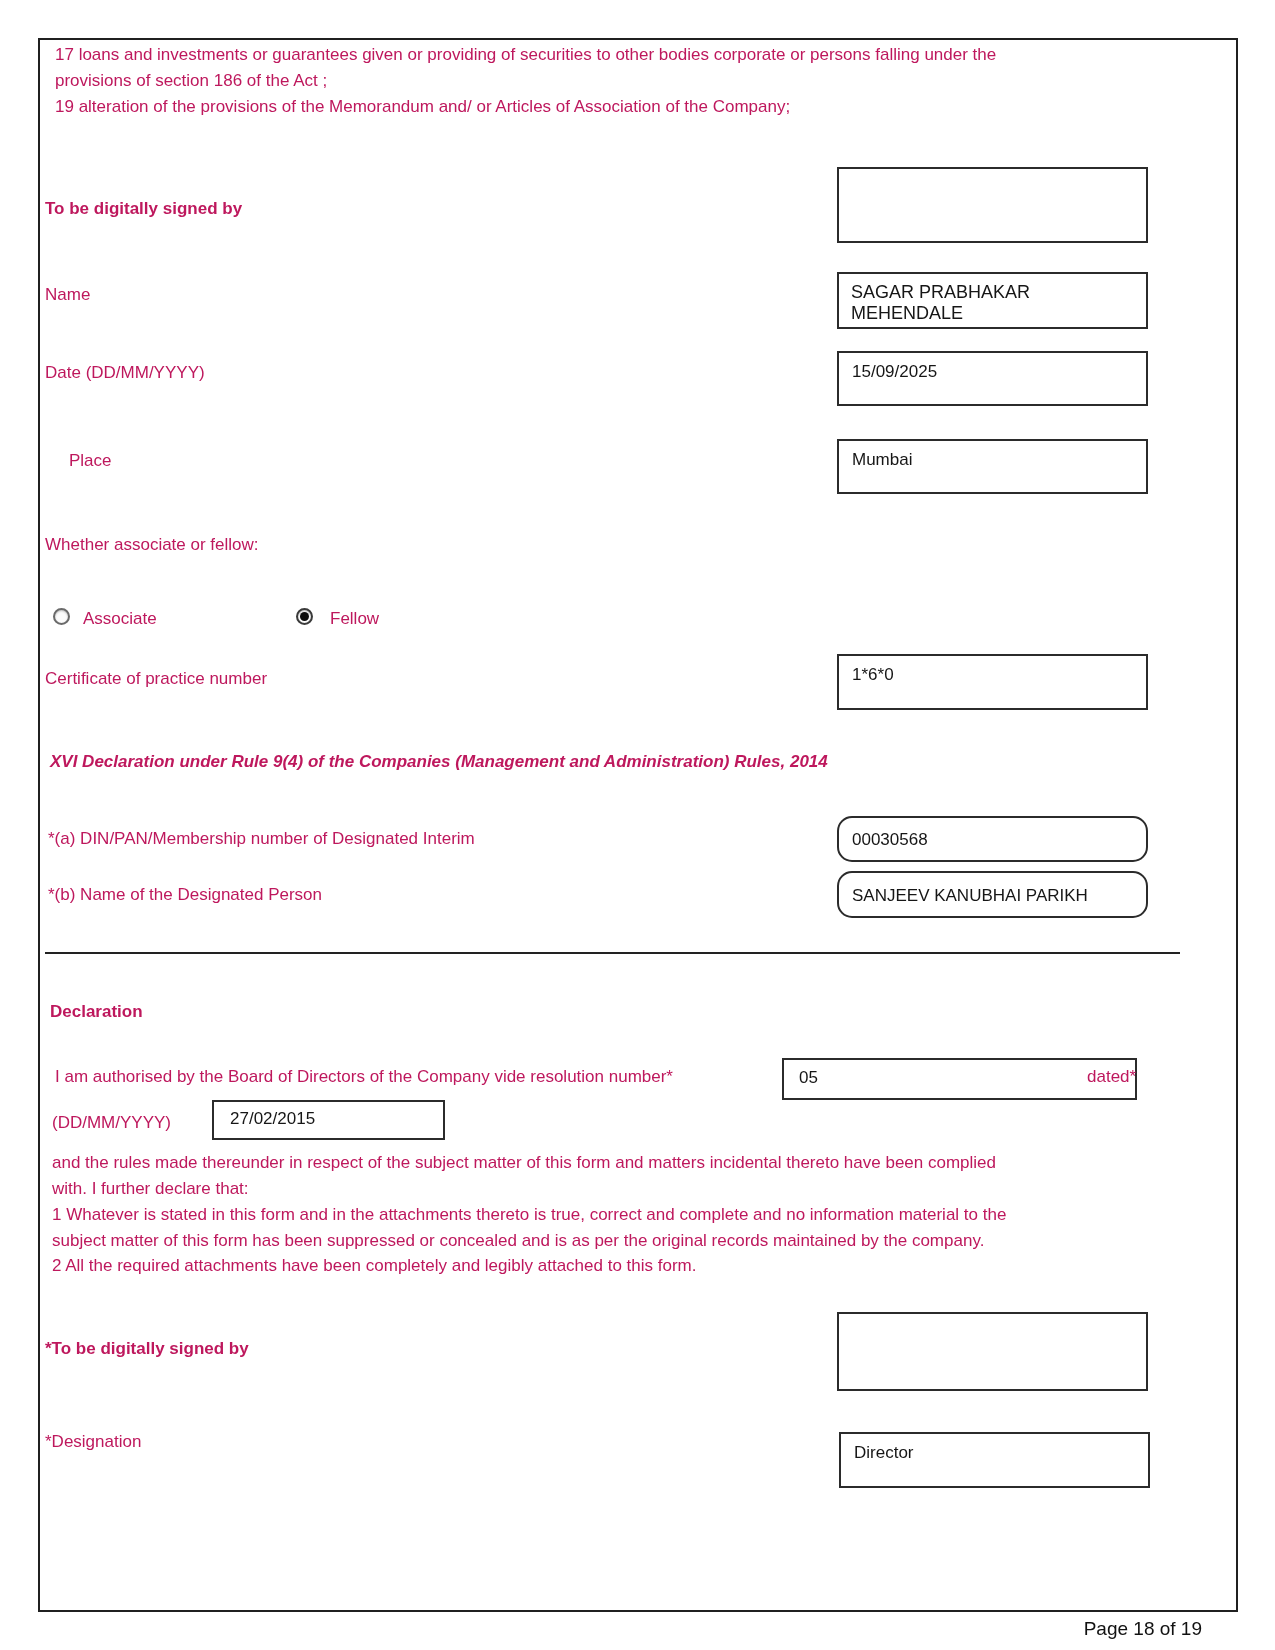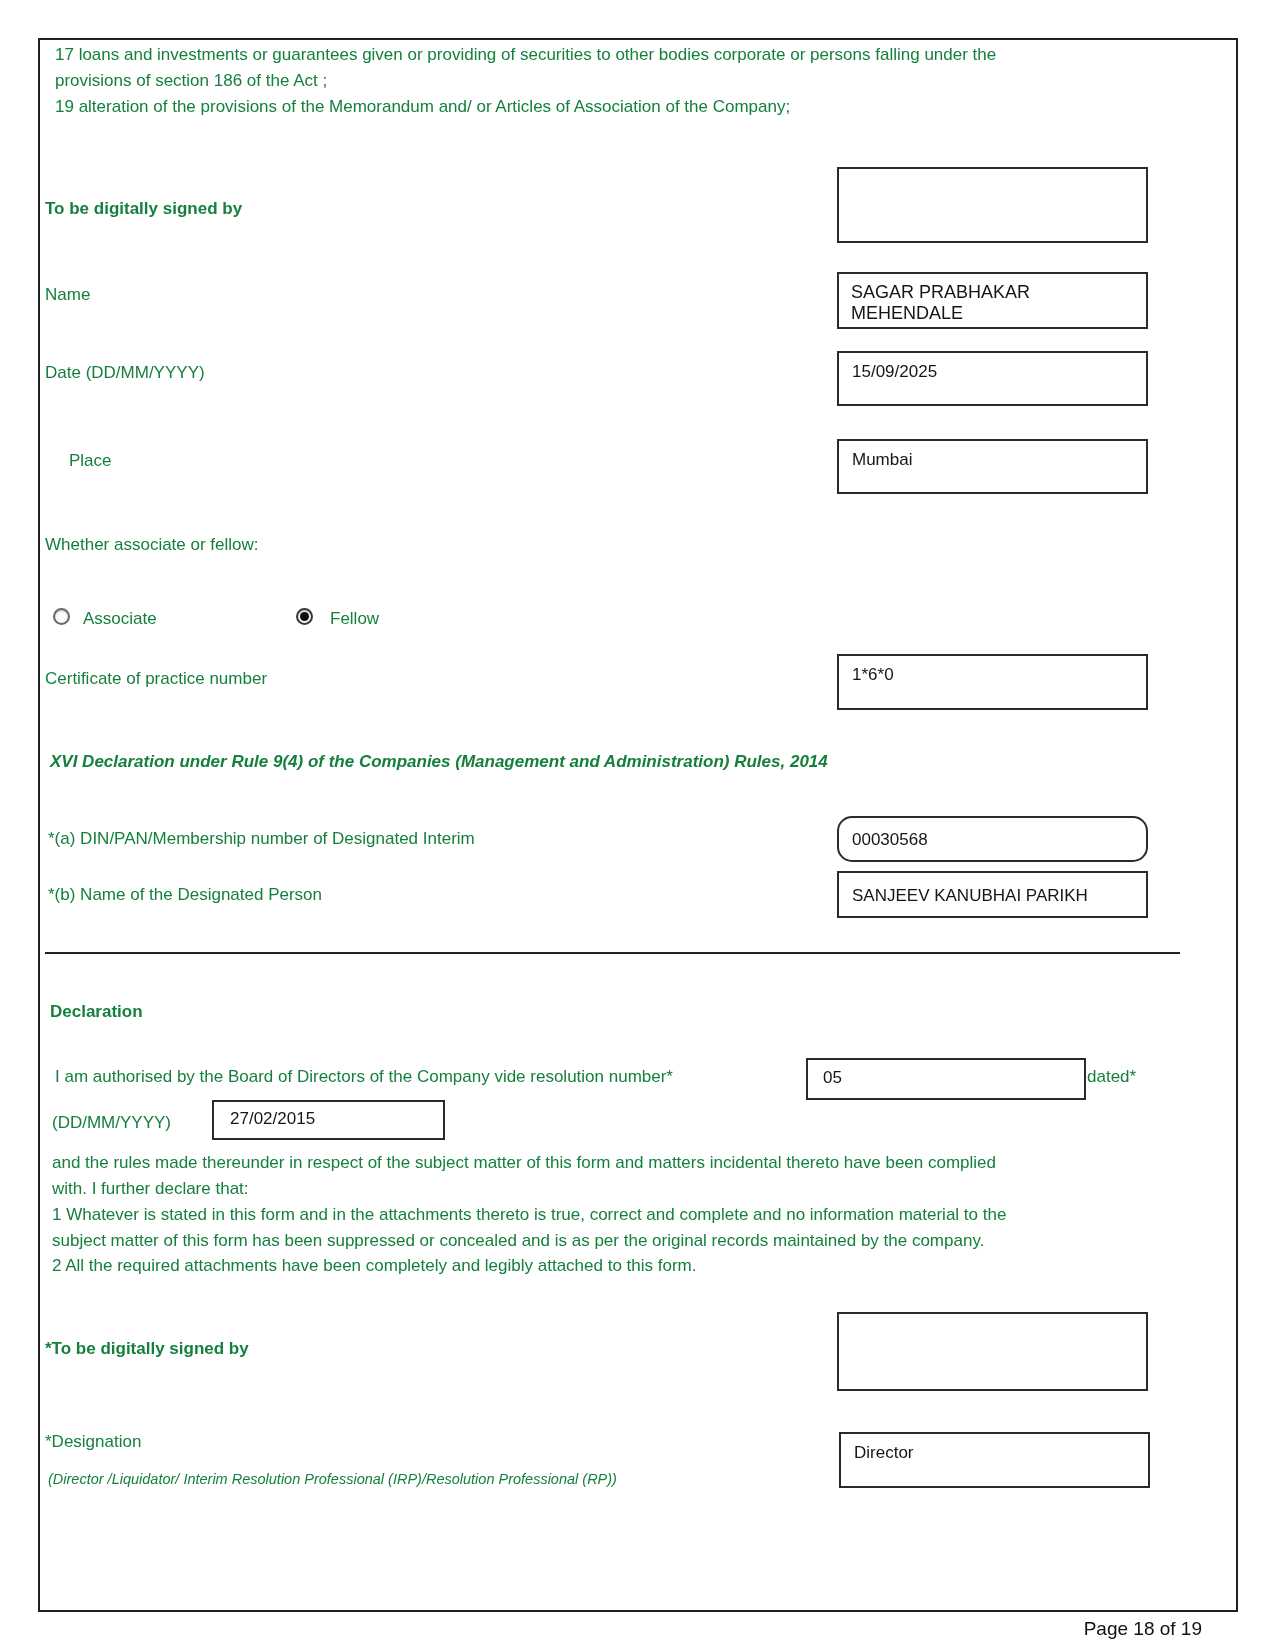--- a/index.html
+++ b/index.html
@@ -1,20 +1,20 @@
 <!DOCTYPE html>
 <html><head>
 <meta charset="utf-8">
 <style>
   * { margin:0; padding:0; box-sizing:border-box; }
   html,body { background:#ffffff; }
   body { font-family:"Liberation Sans", sans-serif; color:#161616; }
   .page { position:relative; width:1275px; height:1650px; background:#ffffff; overflow:hidden; }
   .outer-border { position:absolute; left:38px; top:38px; width:1200px; height:1574px; border:2px solid #202020; }
-  .txt { position:absolute; font-size:17px; line-height:26px; color:#15803d; }
+  .txt { position:absolute; font-size:17px; line-height:26px; color:#be185d; }
   .bold { font-weight:bold; }
   .prewrap { white-space:pre-line; }
   .fieldbox { position:absolute; border:2px solid #2b2b2b; background:#ffffff; font-size:17px; color:#161616; padding:9px 13px; overflow:hidden; }
   .sigbox { position:absolute; border:2px solid #2b2b2b; background:#ffffff; }
   .sep { position:absolute; background:#222222; height:2px; }
   .radio { position:absolute; width:17px; height:17px; border-radius:50%; border:2px solid #6a6a6a; background:#fcfcfc; box-shadow:inset 0 1px 2px rgba(0,0,0,0.25); }
   .radio.checked { border-color:#3a3a3a; }
   .radio.checked::after { content:""; position:absolute; left:2px; top:2px; width:9px; height:9px; border-radius:50%; background:#0d0d0d; }
   .note { font-style:italic; font-size:14.5px; }
   .footer { position:absolute; font-size:19px; color:#111; text-align:right; }
@@ -51,41 +51,40 @@
 
   <div class="txt" style="left:45px; top:666px;">Certificate of practice number</div>
   <div class="fieldbox" style="left:837px; top:654px; width:311px; height:56px;">1*6*0</div>
 
   <div class="txt bold" style="left:50px; top:749px; width:1100px;font-style:italic;">XVI Declaration under Rule 9(4) of the Companies (Management and Administration) Rules, 2014</div>
 
   <div class="txt" style="left:48px; top:826px;">*(a) DIN/PAN/Membership number of Designated Interim</div>
   <div class="fieldbox" style="left:837px; top:816px; width:311px; height:46px; padding-top:12px;border-radius:15px;">00030568</div>
 
   <div class="txt" style="left:48px; top:882px;">*(b) Name of the Designated Person</div>
-  <div class="fieldbox" style="left:837px; top:871px; width:311px; height:47px; padding-top:13px;">SANJEEV KANUBHAI PARIKH</div>
+  <div class="fieldbox" style="left:837px; top:871px; width:311px; height:47px; padding-top:13px;border-radius:15px;">SANJEEV KANUBHAI PARIKH</div>
 
   <div class="sep" style="left:45px; top:952px; width:1135px;"></div>
 
   <div class="txt bold" style="left:50px; top:999px;">Declaration</div>
 
   <div class="txt" style="left:55px; top:1064px;">I am authorised by the Board of Directors of the Company vide resolution number*</div>
-  <div class="fieldbox" style="left:782px; top:1058px; width:280px; height:42px; padding-top:8px; padding-left:15px;margin-left:24px;">05</div>
+  <div class="fieldbox" style="left:782px; top:1058px; width:355px; height:42px; padding-top:8px; padding-left:15px;">05</div>
   <div class="txt" style="left:1087px; top:1064px;">dated*</div>
 
   <div class="txt" style="left:52px; top:1110px;">(DD/MM/YYYY)</div>
   <div class="fieldbox" style="left:212px; top:1100px; width:233px; height:40px; padding-top:7px; padding-left:16px;">27/02/2015</div>
 
   <div class="txt prewrap" style="left:52px; top:1150px; width:1110px; line-height:25.5px;">and the rules made thereunder in respect of the subject matter of this form and matters incidental thereto have been complied
 with. I further declare that:</div>
   <div class="txt prewrap" style="left:52px; top:1202px; width:1110px; line-height:25.5px;">1 Whatever is stated in this form and in the attachments thereto is true, correct and complete and no information material to the
 subject matter of this form has been suppressed or concealed and is as per the original records maintained by the company.</div>
   <div class="txt" style="left:52px; top:1253px; width:1110px; line-height:25.5px;">2 All the required attachments have been completely and legibly attached to this form.</div>
 
   <div class="txt bold" style="left:45px; top:1336px;">*To be digitally signed by</div>
   <div class="sigbox" style="left:837px; top:1312px; width:311px; height:79px;"></div>
 
   <div class="txt" style="left:45px; top:1429px;">*Designation</div>
   <div class="fieldbox" style="left:839px; top:1432px; width:311px; height:56px;">Director</div>
-  <div class="txt note" style="left:48px; top:1466px; width:780px;">(Director /Liquidator/ Interim Resolution Professional (IRP)/Resolution Professional (RP))</div>
 
   <div class="footer" style="left:900px; top:1618px; width:302px;">Page 18 of 19</div>
 
 </div>
 
 </body></html>

